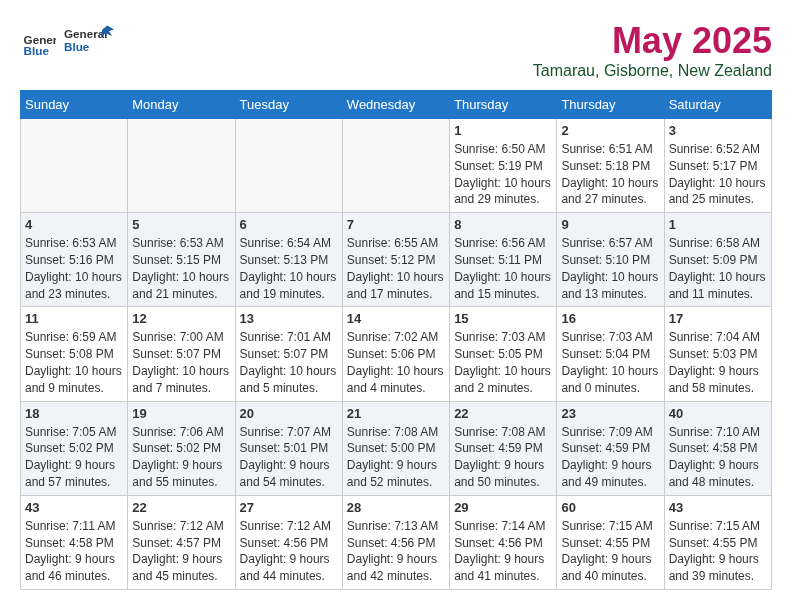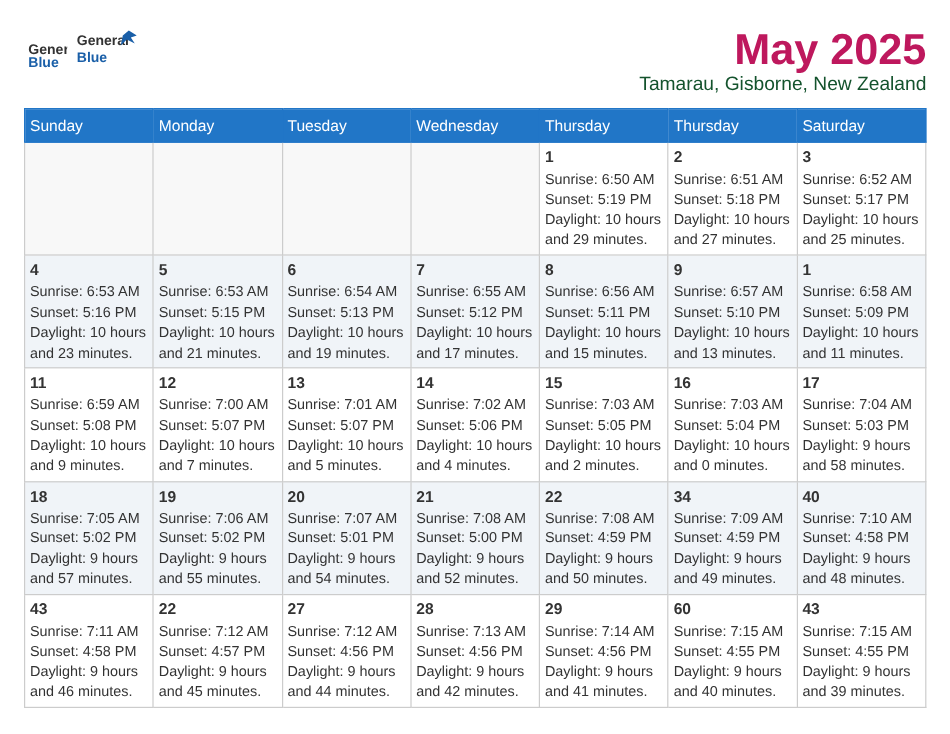--- a/index.html
+++ b/index.html
@@ -215,21 +215,21 @@
         </td>
         <td>
           <div class="day-number">21</div>
           <div class="day-info">Sunrise: 7:08 AM<br>Sunset: 5:00 PM<br>Daylight: 9 hours<br>and 52 minutes.</div>
         </td>
         <td>
           <div class="day-number">22</div>
           <div class="day-info">Sunrise: 7:08 AM<br>Sunset: 4:59 PM<br>Daylight: 9 hours<br>and 50 minutes.</div>
         </td>
         <td>
-          <div class="day-number">34</div>
+          <div class="day-number">23</div>
           <div class="day-info">Sunrise: 7:09 AM<br>Sunset: 4:59 PM<br>Daylight: 9 hours<br>and 49 minutes.</div>
         </td>
         <td>
           <div class="day-number">40</div>
           <div class="day-info">Sunrise: 7:10 AM<br>Sunset: 4:58 PM<br>Daylight: 9 hours<br>and 48 minutes.</div>
         </td>
       </tr>
       <tr class="row-odd">
         <td>
           <div class="day-number">43</div>

